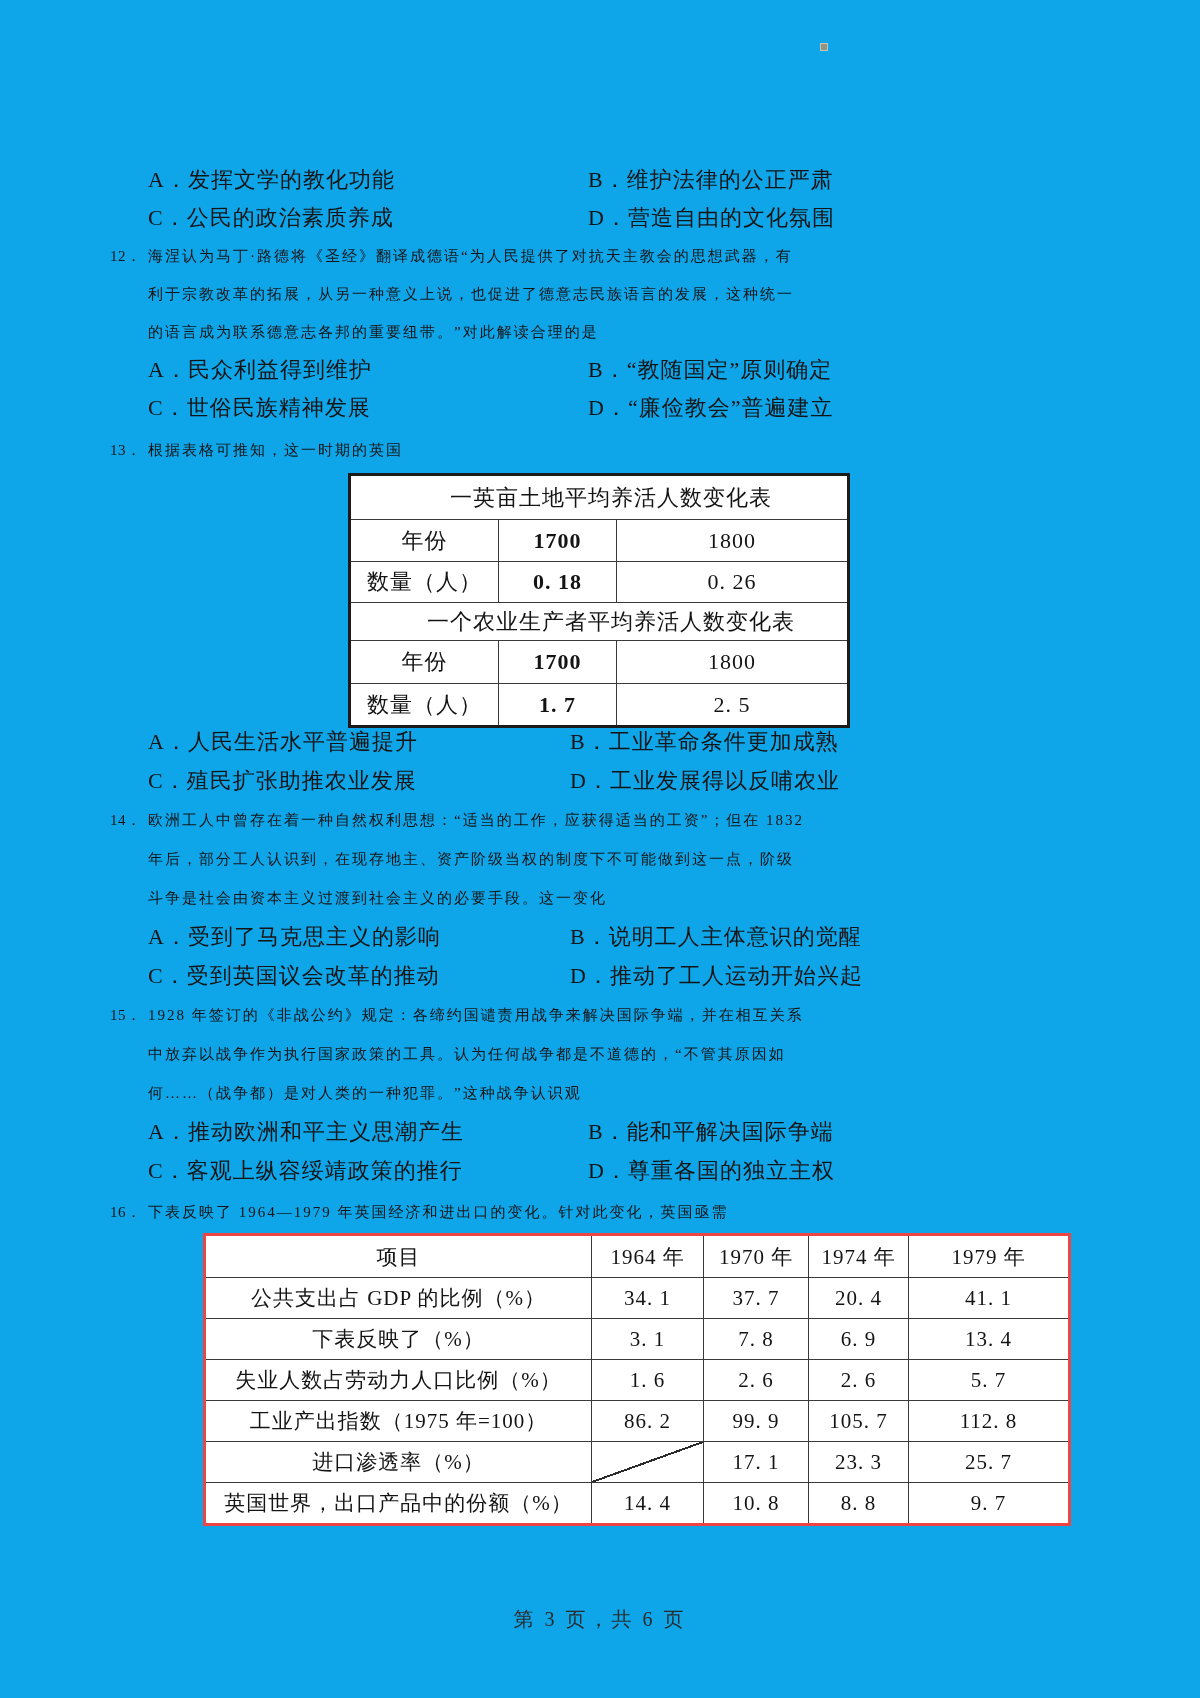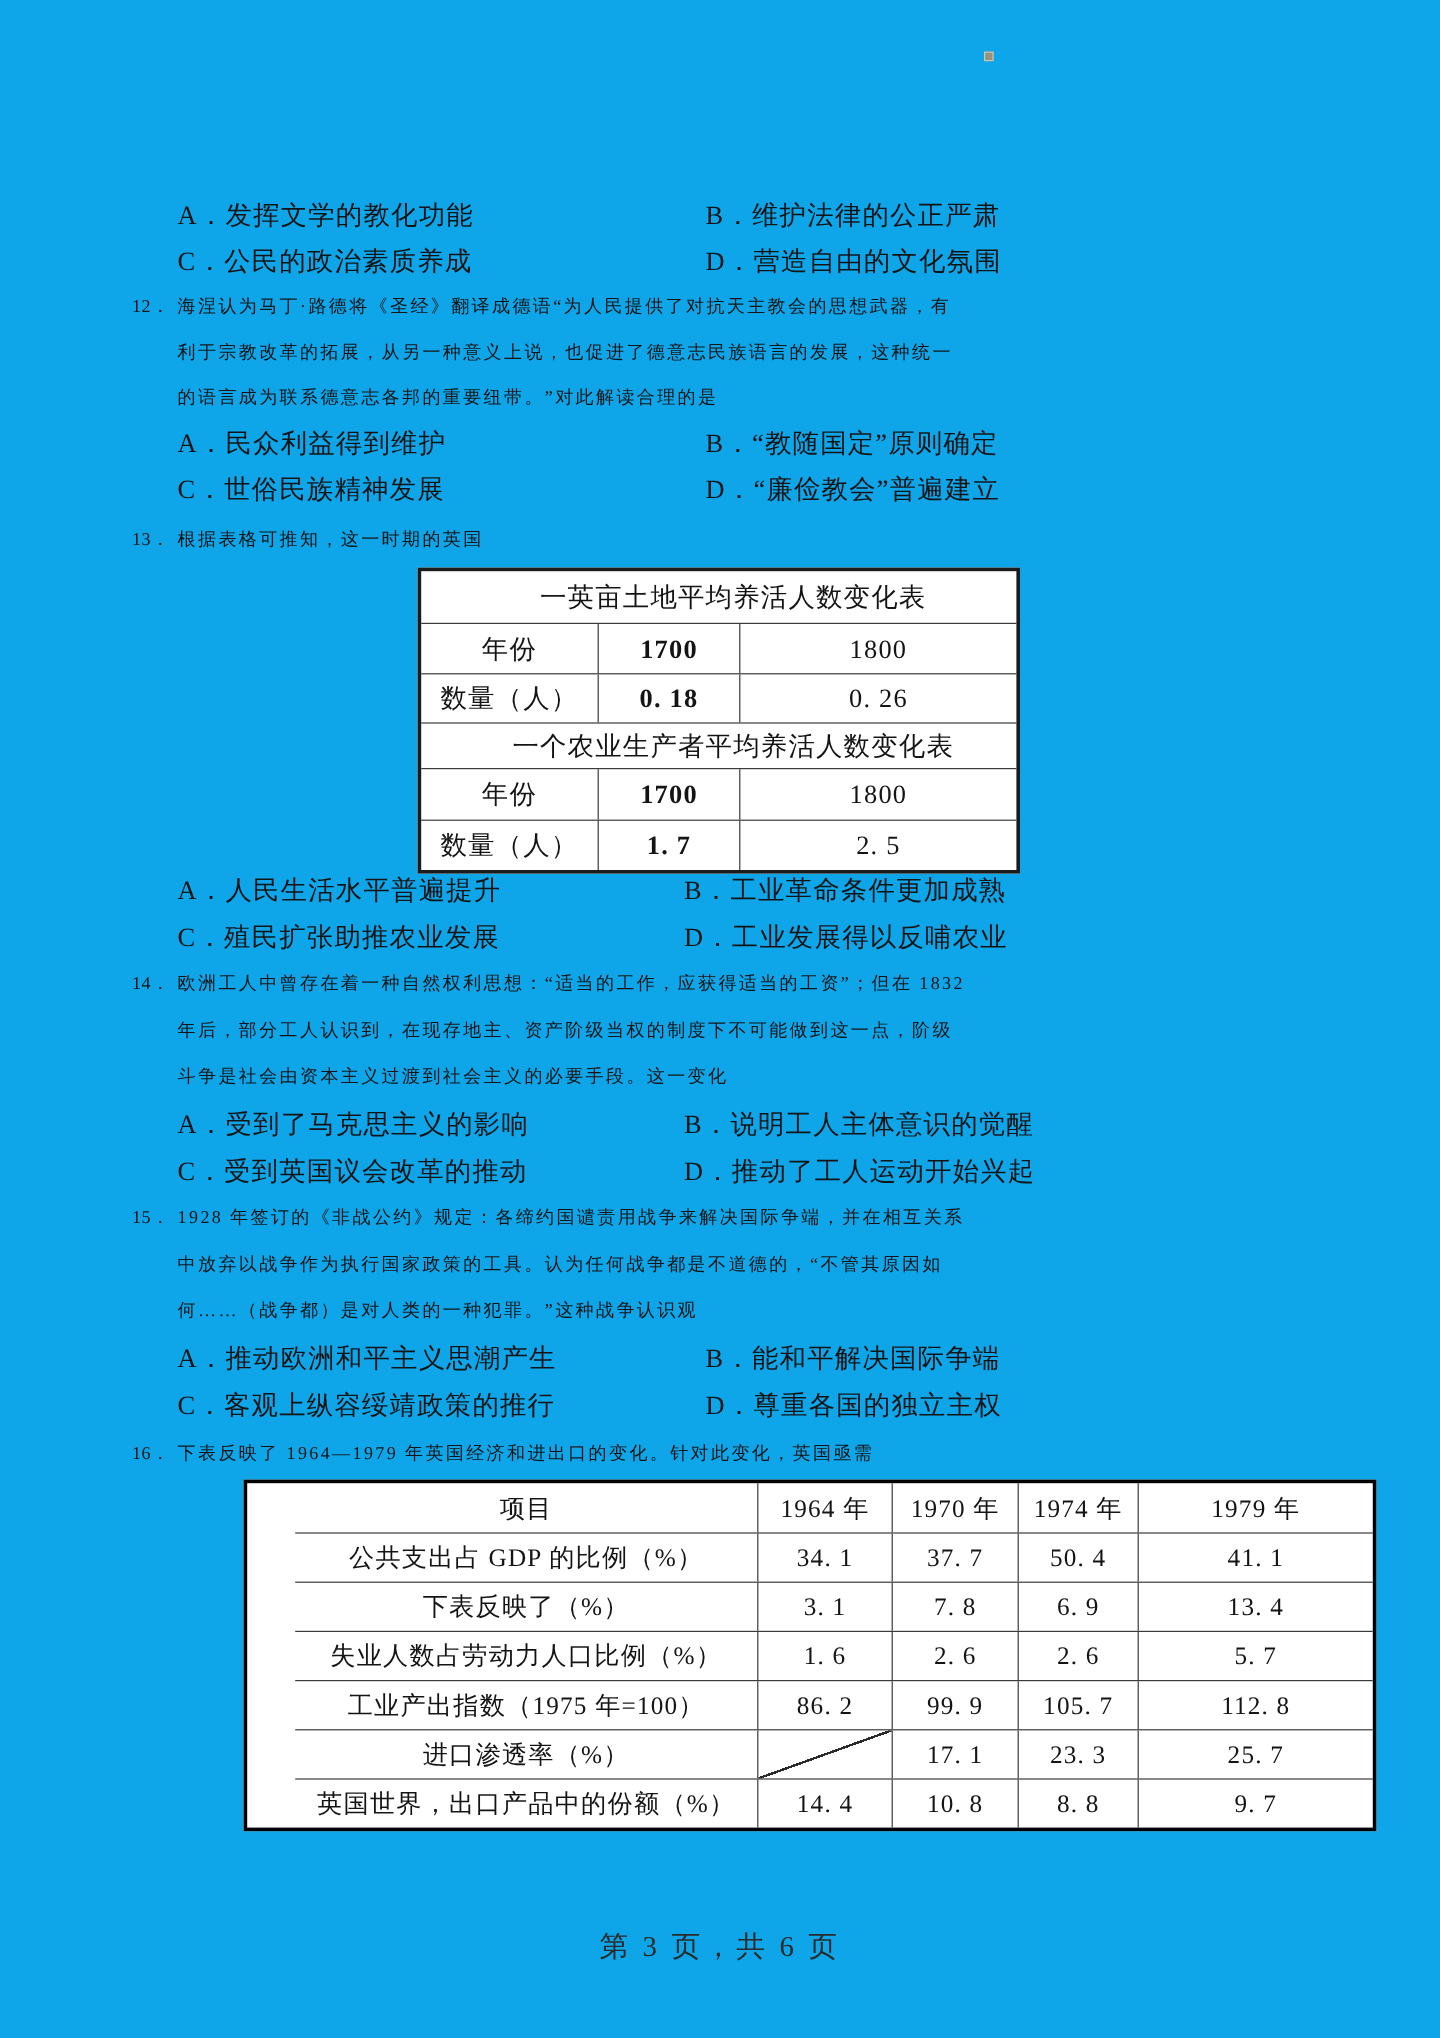--- a/index.html
+++ b/index.html
@@ -18,37 +18,37 @@
   .t13 .trow { display:flex; border-top:1.6px solid #3a3a3a; }
   .t13 .trow:first-child { border-top:none; }
   .t13 .cell { display:flex; align-items:center; justify-content:center; border-left:1.6px solid #3a3a3a; font-size:22px; letter-spacing:1px; box-sizing:border-box; }
   .t13 .cell:first-child { border-left:none; }
   .t13 .c1 { width:147px; }
   .t13 .c2 { width:118px;font-weight:bold; }
   .t13 .c3 { flex:1; }
   .t13 .titlecell { flex:1;padding-left:24px; }
 
   
-  .t16 { position:absolute; left:203px; top:1233px; width:944px; border:3px solid #000000; box-sizing:border-box; background:#fff;padding-left:40px; }
+  .t16 { position:absolute; left:203px; top:1233px; width:868px; border:3px solid #ef4444; box-sizing:border-box; background:#fff; }
   .t16 .trow { display:flex; height:40px; border-top:1.7px solid #3a3a3a; }
   .t16 .trow:first-child { border-top:none; height:41px; }
   .t16 .cell { display:flex; align-items:center; justify-content:center; border-left:1.7px solid #3a3a3a; font-size:21px; letter-spacing:1px; box-sizing:border-box; }
   .t16 .cell:first-child { border-left:none; }
   .t16 .lbl { width:385px; }
   .t16 .y1 { width:112px; }
   .t16 .y2 { width:105px; }
   .t16 .y3 { width:100px; }
   .t16 .y4 { flex:1; }
   .t16 .diag {
     background:linear-gradient(to bottom right,
       transparent calc(50% - 1px), #2a2a2a calc(50% - 1px),
       #2a2a2a calc(50% + 1px), transparent calc(50% + 1px));
   }
 
-  .footer { position:absolute; top:1606px; left:0; width:100%; text-align:center; font-size:24px; letter-spacing:3px; color:#2a2a2a; }
+  .footer { position:absolute; top:1606px; left:0; width:100%; text-align:center; font-size:20px; letter-spacing:3px; color:#2a2a2a; }
 
   .speck1 { position:absolute; left:820px; top:43px; width:6px; height:6px; background:#95937f; border:1px solid #c8c6b8; }
   .speck2 { position:absolute; left:231px; top:1494px; width:4px; height:4px; border-radius:50%; background:#cfcfcf; }
 </style>
 </head>
 <body>
 
 <div class="page">
 
   <div class="speck1"></div>
@@ -156,21 +156,21 @@
       <div class="cell lbl">项目</div>
       <div class="cell y1">1964 年</div>
       <div class="cell y2">1970 年</div>
       <div class="cell y3">1974 年</div>
       <div class="cell y4">1979 年</div>
     </div>
     <div class="trow">
       <div class="cell lbl">公共支出占 GDP 的比例（%）</div>
       <div class="cell y1">34. 1</div>
       <div class="cell y2">37. 7</div>
-      <div class="cell y3">50. 4</div>
+      <div class="cell y3">20. 4</div>
       <div class="cell y4">41. 1</div>
     </div>
     <div class="trow">
       <div class="cell lbl">下表反映了（%）</div>
       <div class="cell y1">3. 1</div>
       <div class="cell y2">7. 8</div>
       <div class="cell y3">6. 9</div>
       <div class="cell y4">13. 4</div>
     </div>
     <div class="trow">

